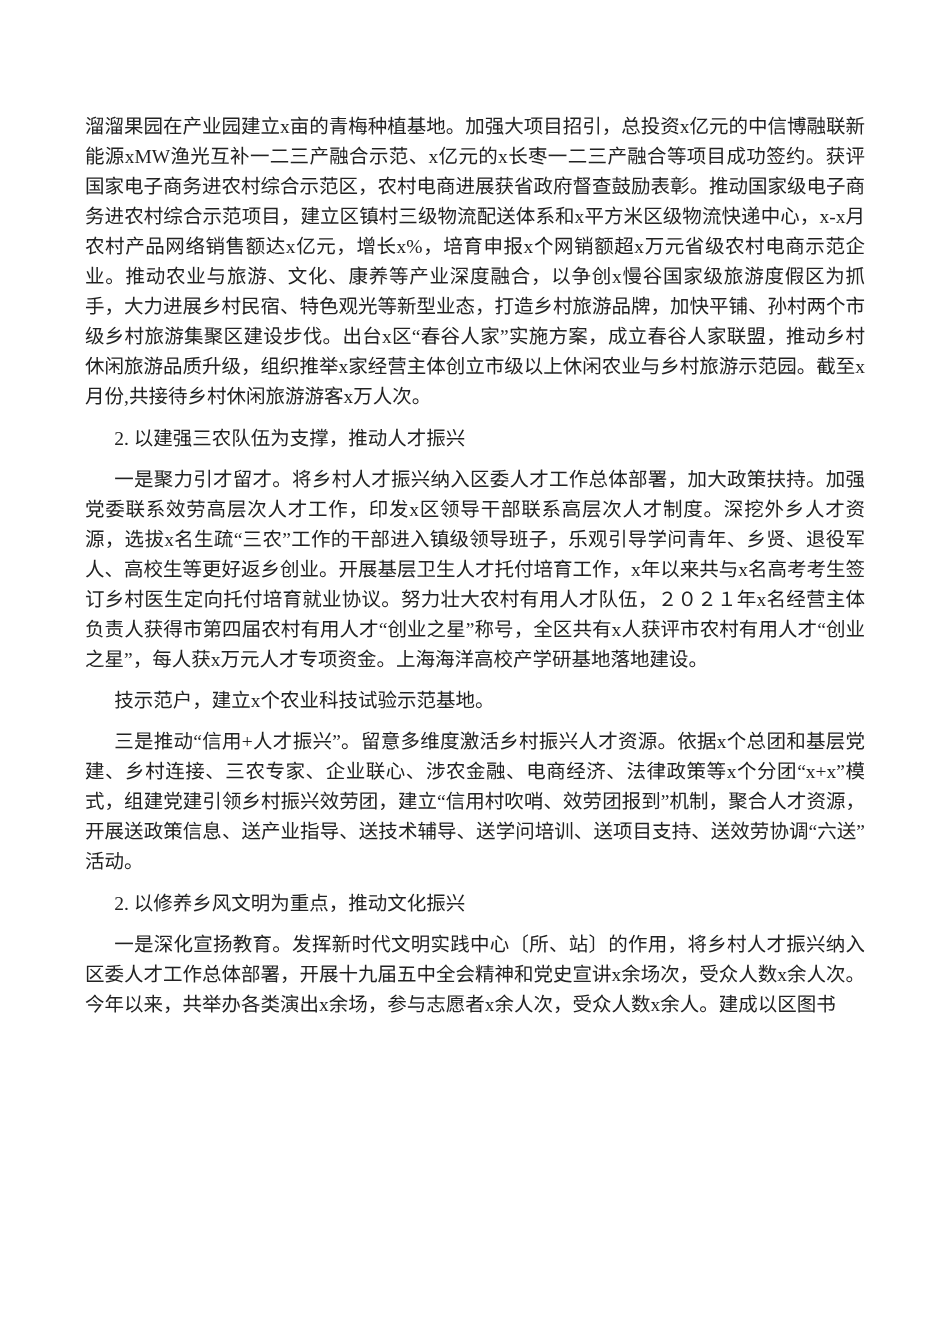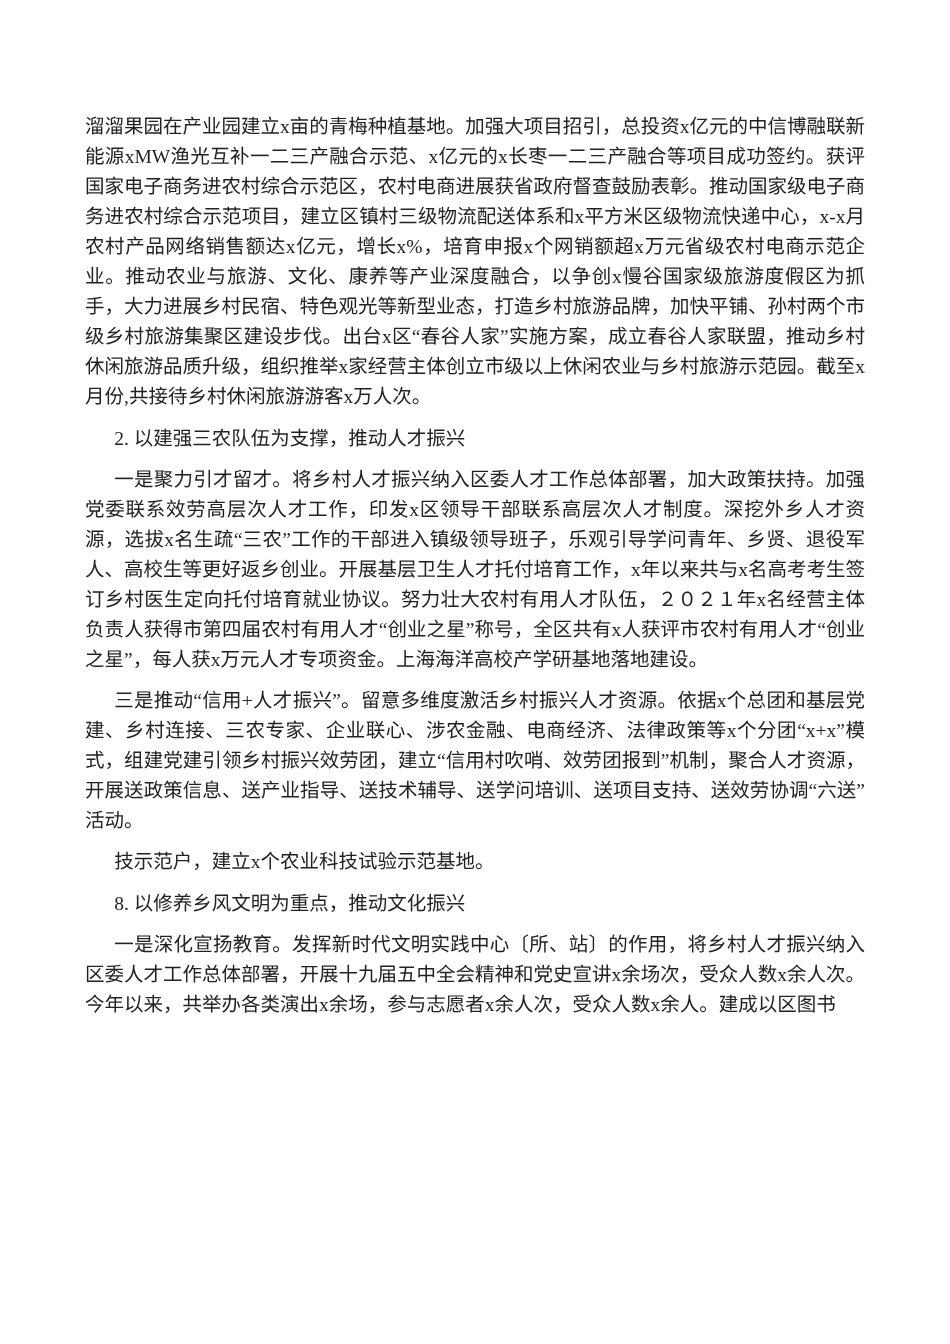--- a/index.html
+++ b/index.html
@@ -39,18 +39,18 @@
   }
 </style>
 </head>
 <body>
 
 <div class="page" style="background: rgb(255, 255, 255); color: rgb(34, 34, 34);">
   <div class="doc-body">
       <p class="para no-indent">溜溜果园在产业园建立x亩的青梅种植基地。加强大项目招引，总投资x亿元的中信博融联新能源xMW渔光互补一二三产融合示范、x亿元的x长枣一二三产融合等项目成功签约。获评国家电子商务进农村综合示范区，农村电商进展获省政府督查鼓励表彰。推动国家级电子商务进农村综合示范项目，建立区镇村三级物流配送体系和x平方米区级物流快递中心，x-x月农村产品网络销售额达x亿元，增长x%，培育申报x个网销额超x万元省级农村电商示范企业。推动农业与旅游、文化、康养等产业深度融合，以争创x慢谷国家级旅游度假区为抓手，大力进展乡村民宿、特色观光等新型业态，打造乡村旅游品牌，加快平铺、孙村两个市级乡村旅游集聚区建设步伐。出台x区“春谷人家”实施方案，成立春谷人家联盟，推动乡村休闲旅游品质升级，组织推举x家经营主体创立市级以上休闲农业与乡村旅游示范园。截至x月份,共接待乡村休闲旅游游客x万人次。</p>
       <p class="para heading">2. 以建强三农队伍为支撑，推动人才振兴</p>
       <p class="para">一是聚力引才留才。将乡村人才振兴纳入区委人才工作总体部署，加大政策扶持。加强党委联系效劳高层次人才工作，印发x区领导干部联系高层次人才制度。深挖外乡人才资源，选拔x名生疏“三农”工作的干部进入镇级领导班子，乐观引导学问青年、乡贤、退役军人、高校生等更好返乡创业。开展基层卫生人才托付培育工作，x年以来共与x名高考考生签订乡村医生定向托付培育就业协议。努力壮大农村有用人才队伍，２０２１年x名经营主体负责人获得市第四届农村有用人才“创业之星”称号，全区共有x人获评市农村有用人才“创业之星”，每人获x万元人才专项资金。上海海洋高校产学研基地落地建设。</p>
+      <p class="para">技示范户，建立x个农业科技试验示范基地。</p>
       <p class="para">三是推动“信用+人才振兴”。留意多维度激活乡村振兴人才资源。依据x个总团和基层党建、乡村连接、三农专家、企业联心、涉农金融、电商经济、法律政策等x个分团“x+x”模式，组建党建引领乡村振兴效劳团，建立“信用村吹哨、效劳团报到”机制，聚合人才资源，开展送政策信息、送产业指导、送技术辅导、送学问培训、送项目支持、送效劳协调“六送”活动。</p>
-      <p class="para">技示范户，建立x个农业科技试验示范基地。</p>
-      <p class="para heading">8. 以修养乡风文明为重点，推动文化振兴</p>
+      <p class="para heading">2. 以修养乡风文明为重点，推动文化振兴</p>
       <p class="para">一是深化宣扬教育。发挥新时代文明实践中心〔所、站〕的作用，将乡村人才振兴纳入区委人才工作总体部署，开展十九届五中全会精神和党史宣讲x余场次，受众人数x余人次。今年以来，共举办各类演出x余场，参与志愿者x余人次，受众人数x余人。建成以区图书</p>
     </div>
 </div>
 
 </body></html>

